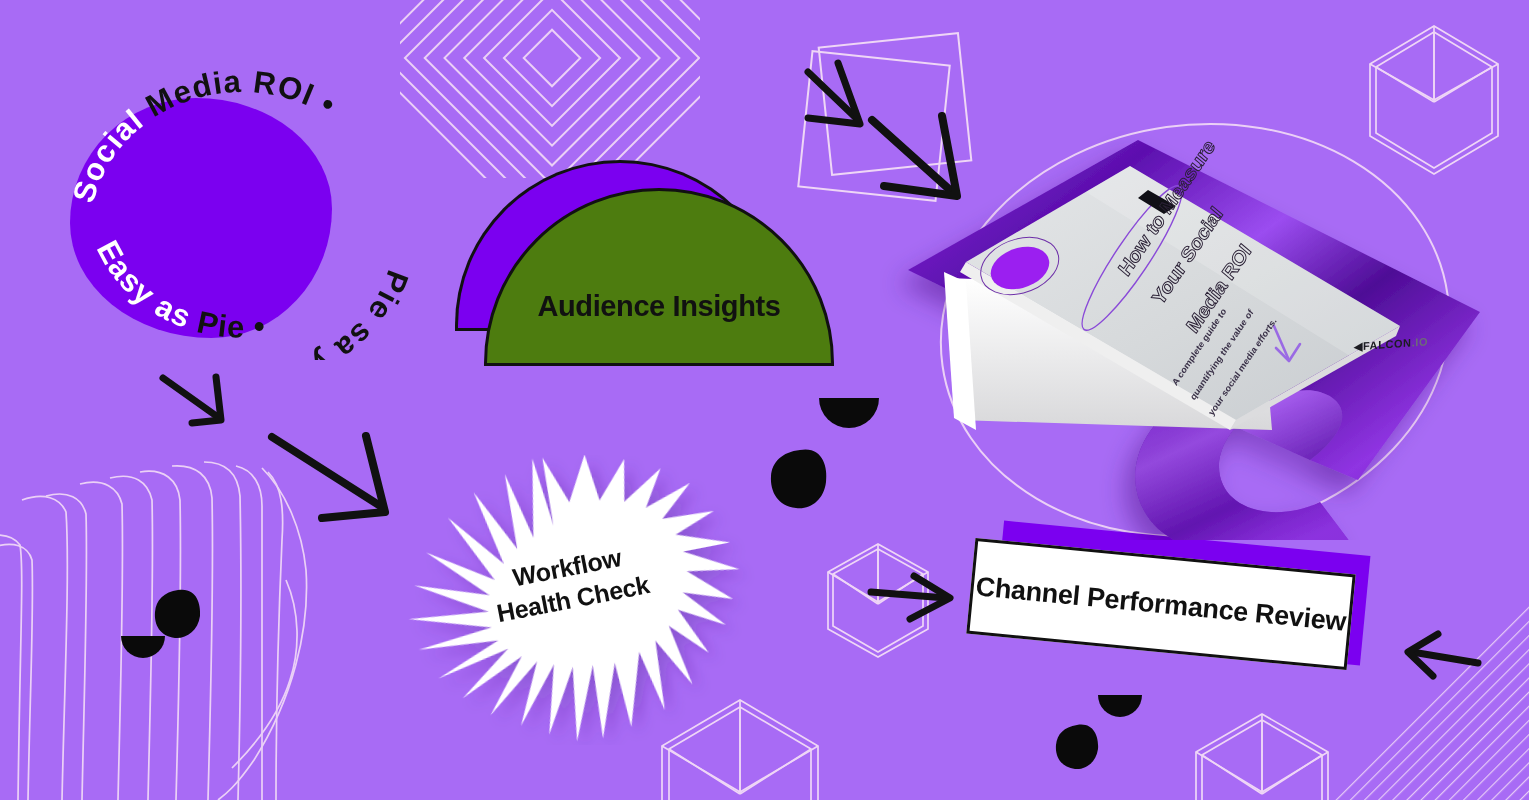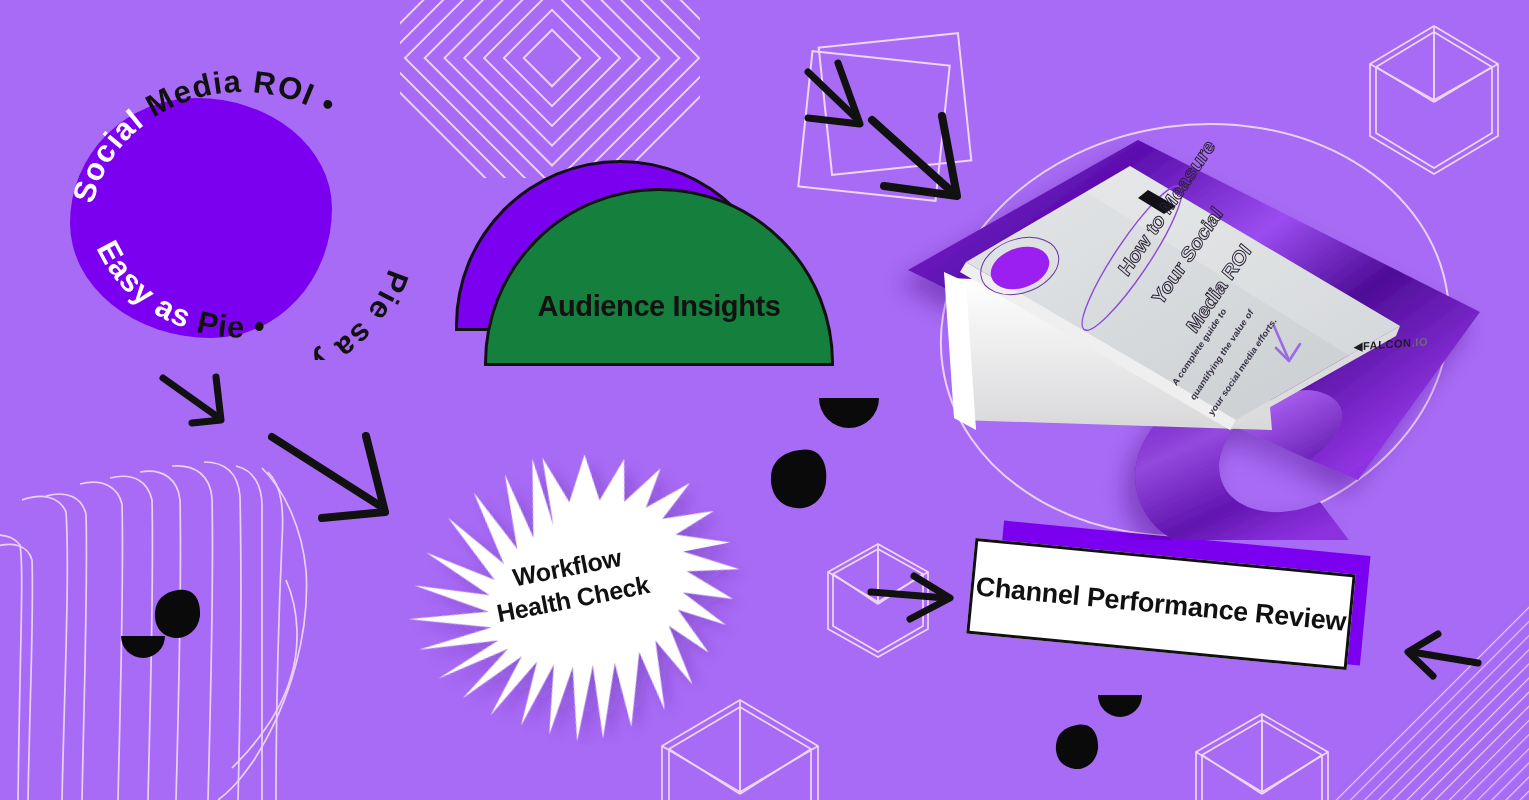--- a/index.html
+++ b/index.html
@@ -370,21 +370,21 @@
         <textPath href="#arcBot2" startOffset="9%">
           <tspan fill="#ffffff">Easy as</tspan><tspan fill="#111111"> Pie •</tspan>
         </textPath>
       </text>
     </svg>
     <span class="vis-hidden">Social Media ROI • Easy as Pie • </span>
   </div>
 
   <div class="abs" id="dome-wrap">
     <div id="dome-back" style="background: rgb(123, 0, 240);"></div>
-    <div id="dome-front" style="background: #15803d;">
+    <div id="dome-front" style="background: #4d7c0f;">
       <span class="dome-label">Audience Insights</span>
     </div>
   </div>
 
   <div class="abs" id="burst-wrap">
     <svg id="burst-svg" viewBox="0 0 430 290">
       <defs>
         <filter id="bshadow" x="-30%" y="-30%" width="170%" height="170%">
           <feDropShadow dx="6" dy="8" stdDeviation="7" flood-color="#4a1585" flood-opacity="0.30"></feDropShadow>
         </filter>

